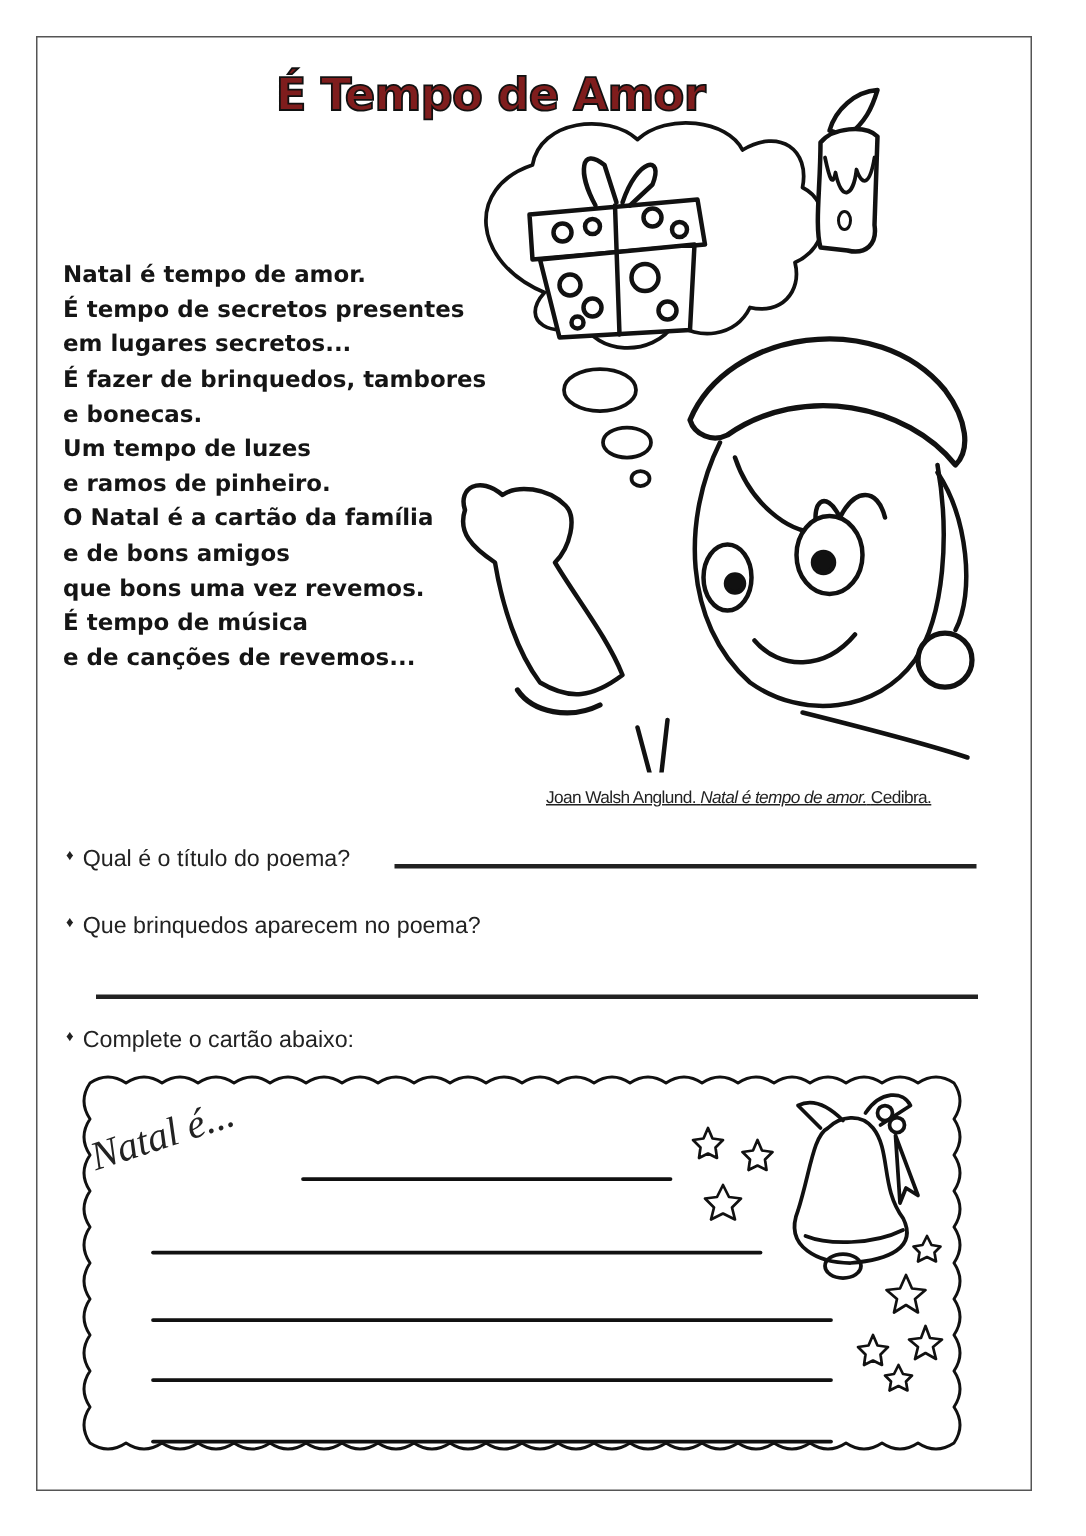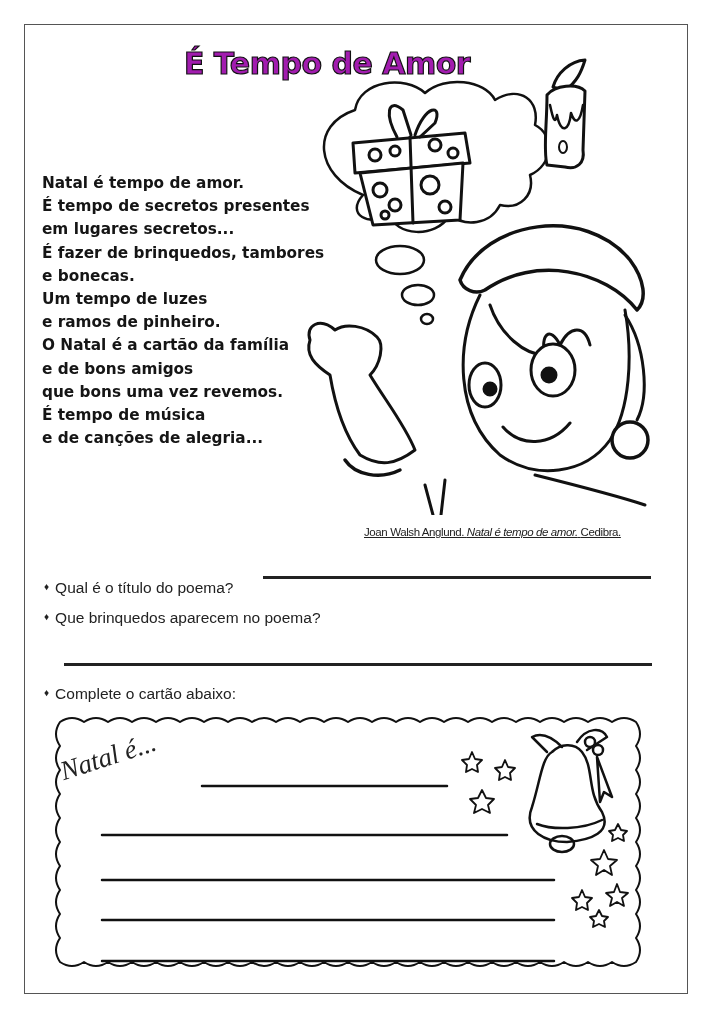--- a/index.html
+++ b/index.html
@@ -1,18 +1,18 @@
 <!DOCTYPE html>
 <html><head>
 <meta charset="utf-8">
 <style>
   html, body { margin:0; padding:0; background:#fff; }
   body { width:724px; height:1024px; position:relative; overflow:hidden; font-family:"Liberation Sans", sans-serif; color:#111; }
   .page-frame { position:absolute; left:24px; top:24px; width:664px; height:970px; border:1.5px solid #555; box-sizing:border-box; }
-  .title { position:absolute; left:0; width:724px; top:46px; text-align:center; font-family:"DejaVu Sans", sans-serif; font-weight:900; font-size:30px; letter-spacing:-0.5px; color:#a21caf; -webkit-text-stroke:1.2px #111; padding-right:70px; box-sizing:border-box; }
+  .title { position:absolute; left:0; width:724px; top:46px; text-align:center; font-family:"DejaVu Sans", sans-serif; font-weight:900; font-size:30px; letter-spacing:-0.5px; color:#7f1d1d; -webkit-text-stroke:1.2px #111; padding-right:70px; box-sizing:border-box; }
   .poem { position:absolute; left:42px; top:172px; font-family:"DejaVu Sans", sans-serif; font-weight:bold; font-size:15.3px; line-height:23.2px; color:#151515; }
   .poem div { white-space:nowrap; }
   .illustration { position:absolute; left:285px; top:55px; width:380px; height:460px; }
   .citation { position:absolute; left:364px; top:526px; font-size:11.5px; letter-spacing:-0.4px; color:#222; white-space:nowrap;text-decoration:underline; }
   .citation i { font-style:italic; }
   .q { position:absolute; left:44px; font-size:15.5px; color:#222; white-space:nowrap; }
   .q .bullet { font-size:10px; display:inline-block; vertical-align:middle; margin-right:6px; position:relative; top:-2px; }
   .answer-line { position:absolute; height:2.5px; background:#222; }
   .card { position:absolute; left:42px; top:712px; width:616px; height:270px; }
   .card-label { position:absolute; left:66px; top:756px; font-family:"Liberation Serif", serif; font-style:italic; font-size:27px; color:#222; transform:rotate(-18deg); transform-origin:left bottom; white-space:nowrap; }
@@ -81,30 +81,30 @@
   <div>É tempo de secretos presentes</div>
   <div>em lugares secretos...</div>
   <div>É fazer de brinquedos, tambores</div>
   <div>e bonecas.</div>
   <div>Um tempo de luzes</div>
   <div>e ramos de pinheiro.</div>
   <div>O Natal é a cartão da família</div>
   <div>e de bons amigos</div>
   <div>que bons uma vez revemos.</div>
   <div>É tempo de música</div>
-  <div>e de canções de alegria...</div>
+  <div>e de canções de revemos...</div>
 </div>
 
 <div class="citation">
   <span>Joan Walsh Anglund.</span>
   <i>Natal é tempo de amor.</i>
   <span>Cedibra.</span>
 </div>
 
-<div class="q" style="top:579px;">
+<div class="q" style="top:564px;">
   <span class="bullet">♦</span><span>Qual é o título do poema?</span>
 </div>
 <div class="answer-line" style="left:263px; top:576px; width:388px;"></div>
 
 <div class="q" style="top:609px;">
   <span class="bullet">♦</span><span>Que brinquedos aparecem no poema?</span>
 </div>
 <div class="answer-line" style="left:64px; top:663px; width:588px;"></div>
 
 <div class="q" style="top:685px;">

